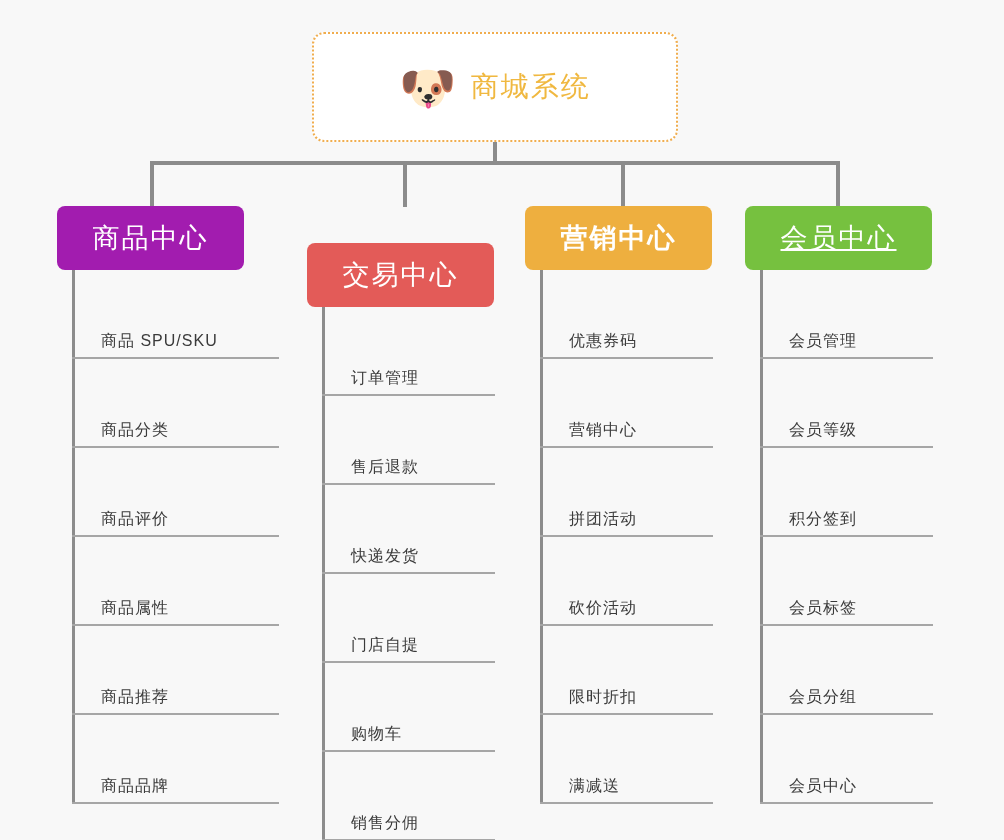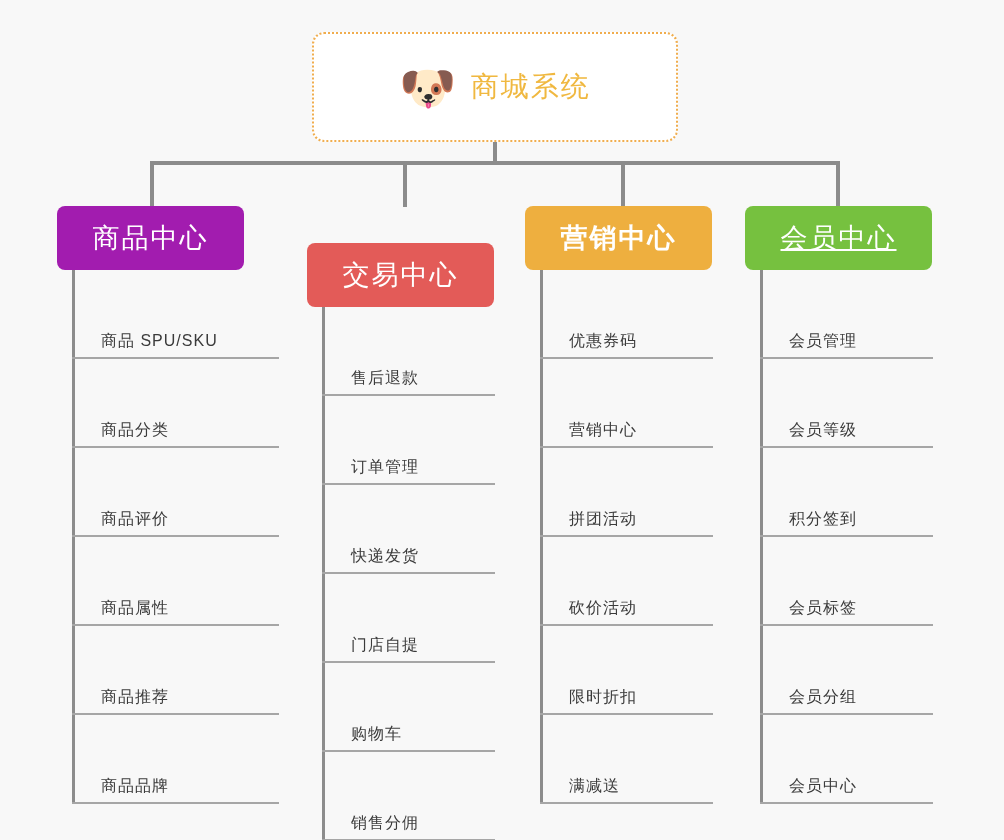--- a/index.html
+++ b/index.html
@@ -175,25 +175,25 @@
             <div class="leaf-label">商品品牌</div>
           </div>
         </div>
       </div>
       <div class="branch" style="left: 307px; width: 187px;">
         <div class="branch-header" style="background: rgb(227, 91, 88); margin-top: 37px;">交易中心</div>
         <div class="branch-body">
           <div class="spine" style="height: 534px;"></div>
           <div class="leaf">
             <div class="leaf-underline" style="width: 173px;"></div>
+            <div class="leaf-label">订单管理</div>
+          </div>
+          <div class="leaf">
+            <div class="leaf-underline" style="width: 173px;"></div>
             <div class="leaf-label">售后退款</div>
-          </div>
-          <div class="leaf">
-            <div class="leaf-underline" style="width: 173px;"></div>
-            <div class="leaf-label">订单管理</div>
           </div>
           <div class="leaf">
             <div class="leaf-underline" style="width: 173px;"></div>
             <div class="leaf-label">快递发货</div>
           </div>
           <div class="leaf">
             <div class="leaf-underline" style="width: 173px;"></div>
             <div class="leaf-label">门店自提</div>
           </div>
           <div class="leaf">

